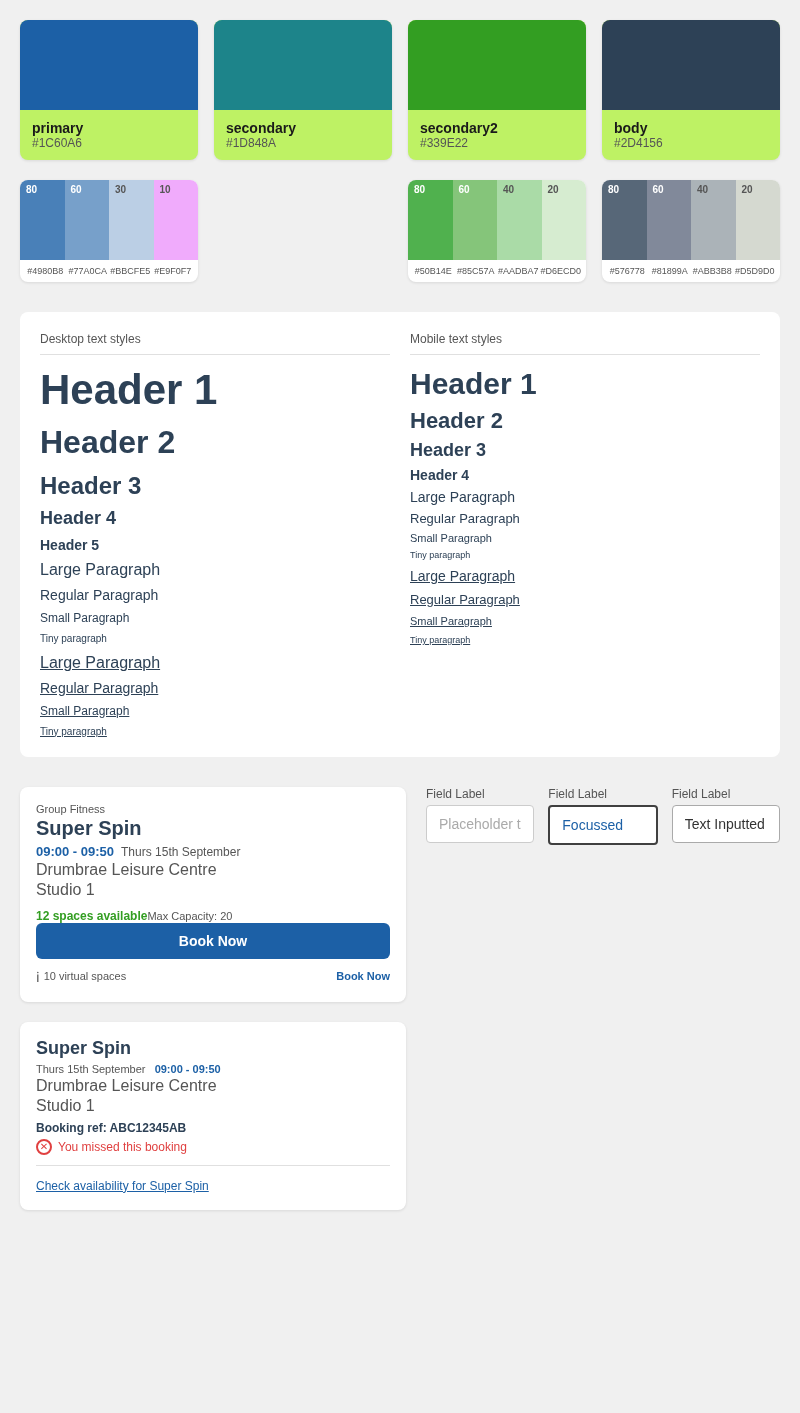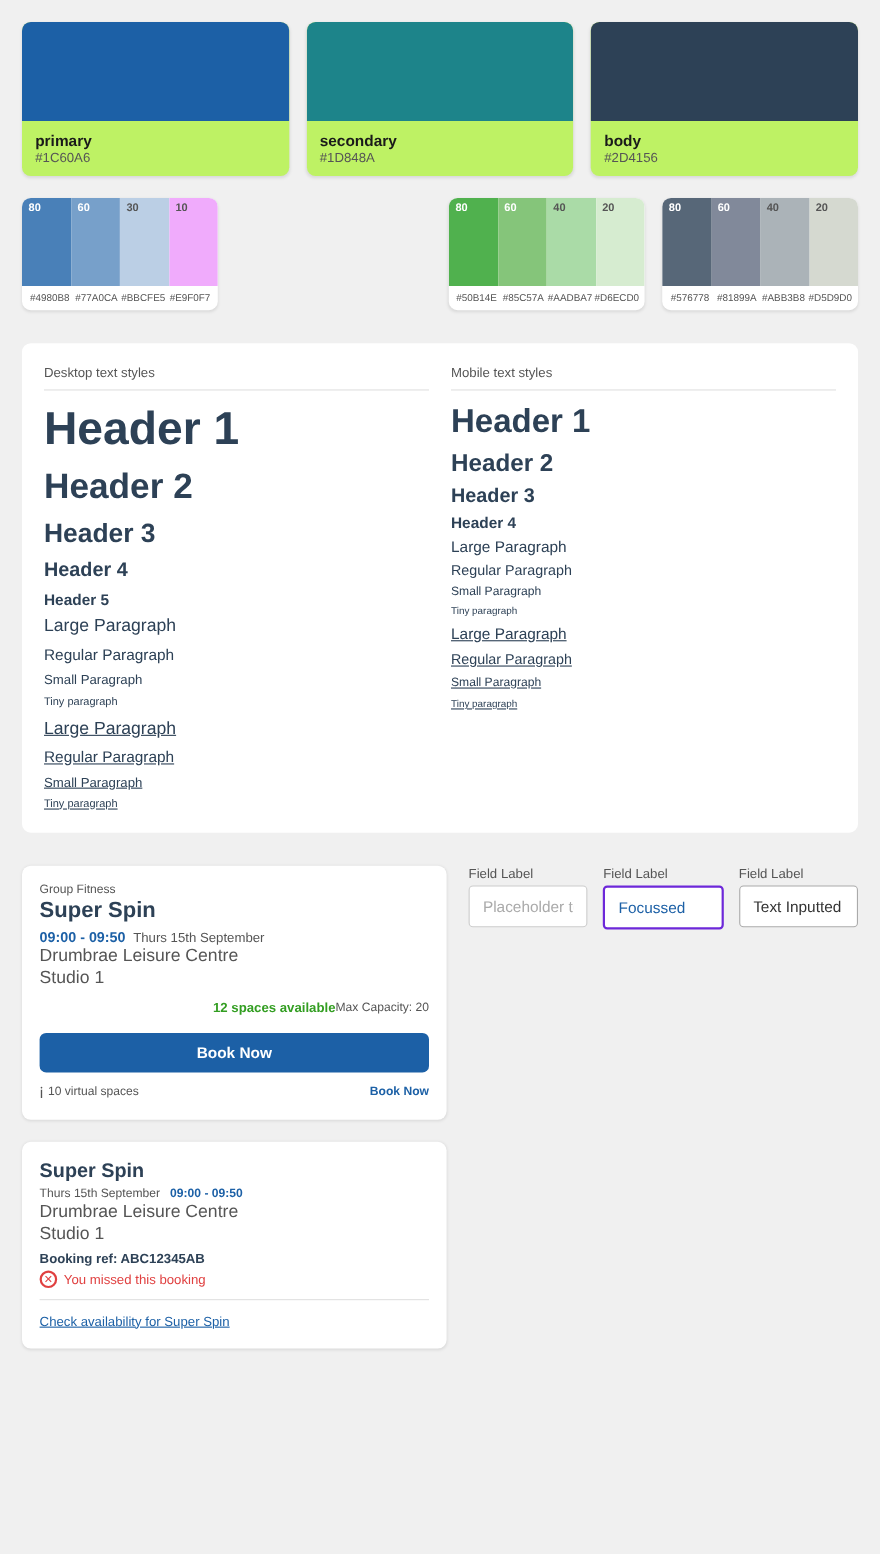--- a/index.html
+++ b/index.html
@@ -155,23 +155,23 @@
       font-weight: bold;
       margin-bottom: 2px;
     }
     .booking-location {
       font-size: 16px;
       color: #555;
       margin-bottom: 2px;
     }
     .booking-spaces {
       display: flex;
-      justify-content: flex-end;
+      justify-content: flex-start;
       align-items: center;
-      margin: 10px 0 16px;
+      margin: 10px 0 0;
     }
     .spaces-available {
       color: #339E22;
       font-weight: bold;
       font-size: 12px;
     }
     .max-capacity {
       font-size: 11px;
       color: #555;
     }
@@ -224,21 +224,21 @@
     .field-input {
       border: 1px solid #ccc;
       border-radius: 4px;
       padding: 10px 12px;
       font-size: 14px;
       color: #333;
       outline: none;
       width: 100%;
     }
     .field-input.focused {
-      border: 2px solid #6d28d9;
+      border: 2px solid #404040;
       color: #1C60A6;
     }
     .field-input.inputted {
       border: 1px solid #aaa;
       color: #333;
     }
     .field-input::placeholder {
       color: #aaa;
     }
 
@@ -316,20 +316,27 @@
     <div class="color-info">
       <div class="color-name">primary</div>
       <div class="color-hex">#1C60A6</div>
     </div>
   </div>
   <div class="color-card">
     <div class="color-swatch" style="background:#1D848A;"></div>
     <div class="color-info">
       <div class="color-name">secondary</div>
       <div class="color-hex">#1D848A</div>
+    </div>
+  </div>
+  <div class="color-card">
+    <div class="color-swatch" style="background:#339E22;"></div>
+    <div class="color-info">
+      <div class="color-name">secondary2</div>
+      <div class="color-hex">#339E22</div>
     </div>
   </div>
   <div class="color-card">
     <div class="color-swatch" style="background:#2D4156;"></div>
     <div class="color-info">
       <div class="color-name">body</div>
       <div class="color-hex">#2D4156</div>
     </div>
   </div>
 </div>

